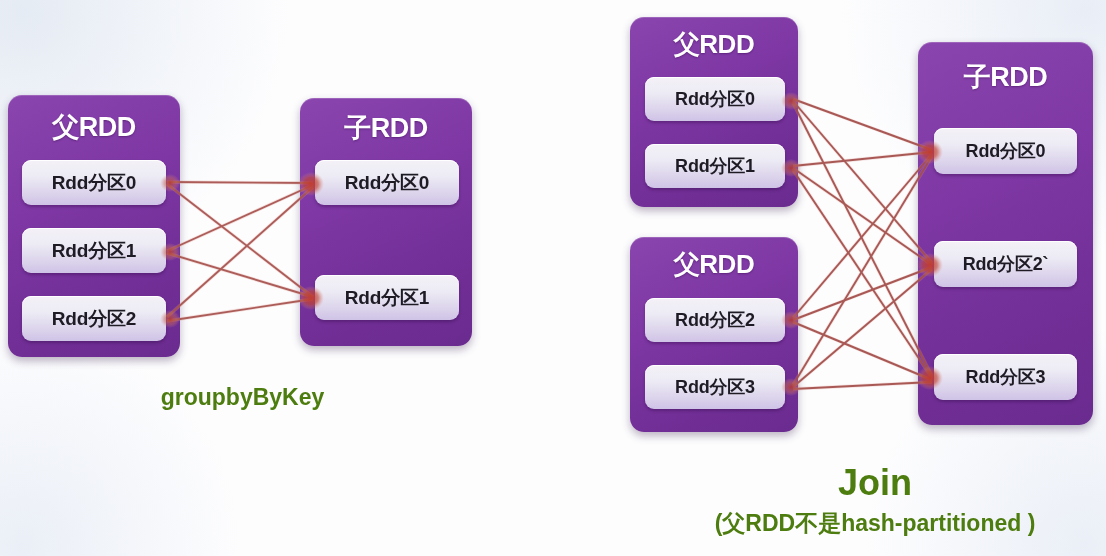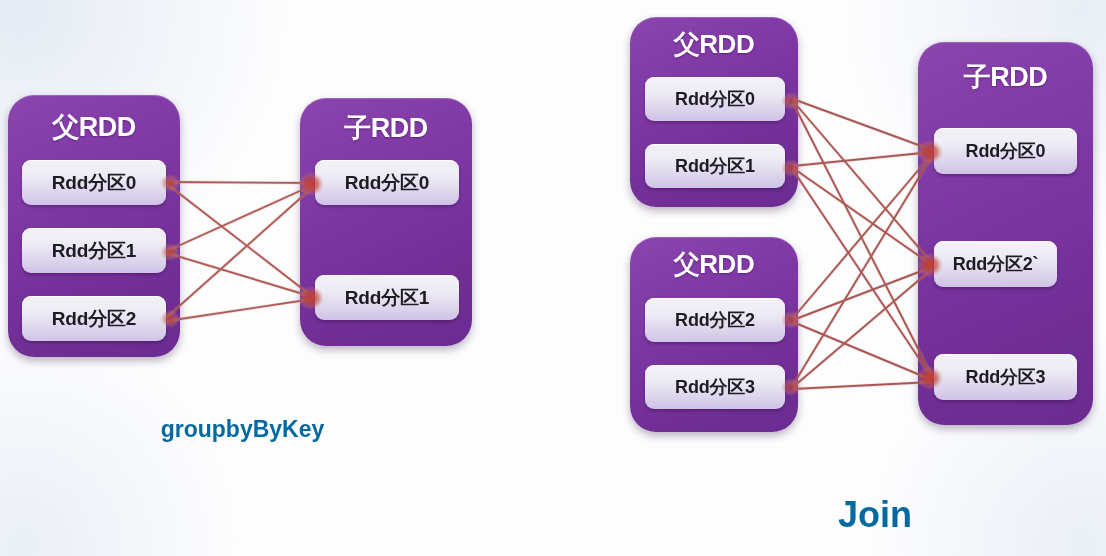--- a/index.html
+++ b/index.html
@@ -26,21 +26,21 @@
       radial-gradient(circle at 2% 2%, rgba(225,232,242,0.85) 0%, rgba(255,255,255,0) 22%),
       radial-gradient(circle at 98% 2%, rgba(228,234,244,0.8) 0%, rgba(255,255,255,0) 20%),
       radial-gradient(circle at 2% 98%, rgba(228,234,244,0.75) 0%, rgba(255,255,255,0) 18%),
       radial-gradient(circle at 98% 98%, rgba(228,234,244,0.75) 0%, rgba(255,255,255,0) 18%);
     pointer-events: none;
     z-index: 0;
   }
 
   .rdd-card {
     position: absolute;
-    border-radius: 26px;
+    border-radius: 14px;
     background: linear-gradient(155deg, #8a45ae 0%, #7e37a4 38%, #722f97 72%, #6a2b8f 100%);
     box-shadow: 0 4px 9px rgba(40,10,60,0.30),
                 inset 0 1px 0 rgba(255,255,255,0.18);
     z-index: 3;
   }
 
   .rdd-title {
     position: absolute;
     left: 0;
     right: 0;
@@ -65,25 +65,24 @@
     color: #1e1b24;
     font-weight: bold;
     white-space: nowrap;
     letter-spacing: -0.2px;
     text-align: right;
   }
 
   .caption {
     position: absolute;
     text-align: center;
-    color: #0369a1;
+    color: #4d7c0f;
     font-weight: bold;
     white-space: nowrap;
     user-select: none;
-    margin-top: 32px;
   }
 
   svg.edges {
     position: absolute;
     left: 0;
     top: 0;
     width: 1106px;
     height: 556px;
     z-index: 5;
     pointer-events: none;
@@ -117,25 +116,26 @@
 
   <div class="rdd-card" style="left:630px; top:237px; width:168px; height:195px;">
     <div class="rdd-title" style="top:10px; font-size:26px;">父RDD</div>
     <div class="partition" style="left:15px; top:61px; width:140px; height:44px; font-size:18px;">Rdd分区2</div>
     <div class="partition" style="left:15px; top:128px; width:140px; height:44px; font-size:18px;">Rdd分区3</div>
   </div>
 
   <div class="rdd-card" style="left:918px; top:42px; width:175px; height:383px;">
     <div class="rdd-title" style="top:17px; font-size:27px;">子RDD</div>
     <div class="partition" style="left:16px; top:86px; width:143px; height:46px; font-size:18px;">Rdd分区0</div>
-    <div class="partition" style="left:16px; top:199px; width:123px; height:46px; font-size:18px;">Rdd分区2`</div>
+    <div class="partition" style="left:16px; top:199px; width:143px; height:46px; font-size:18px;">Rdd分区2`</div>
     <div class="partition" style="left:16px; top:312px; width:143px; height:46px; font-size:18px;">Rdd分区3</div>
   </div>
 
   <div class="caption" style="left:780px; top:462px; width:190px; font-size:36px;">Join</div>
+  <div class="caption" style="left:655px; top:508px; width:440px; font-size:23px;">(父RDD不是hash-partitioned )</div>
 
   <svg class="edges" viewBox="0 0 1106 556">
     <defs>
       <radialGradient id="blobGrad" cx="50%" cy="50%" r="50%">
         <stop offset="0%" stop-color="#c23a2e" stop-opacity="0.95"></stop>
         <stop offset="55%" stop-color="#c2483a" stop-opacity="0.65"></stop>
         <stop offset="100%" stop-color="#d98b80" stop-opacity="0"></stop>
       </radialGradient>
       <radialGradient id="blobGradSmall" cx="50%" cy="50%" r="50%">
         <stop offset="0%" stop-color="#b83a2e" stop-opacity="0.85"></stop>

